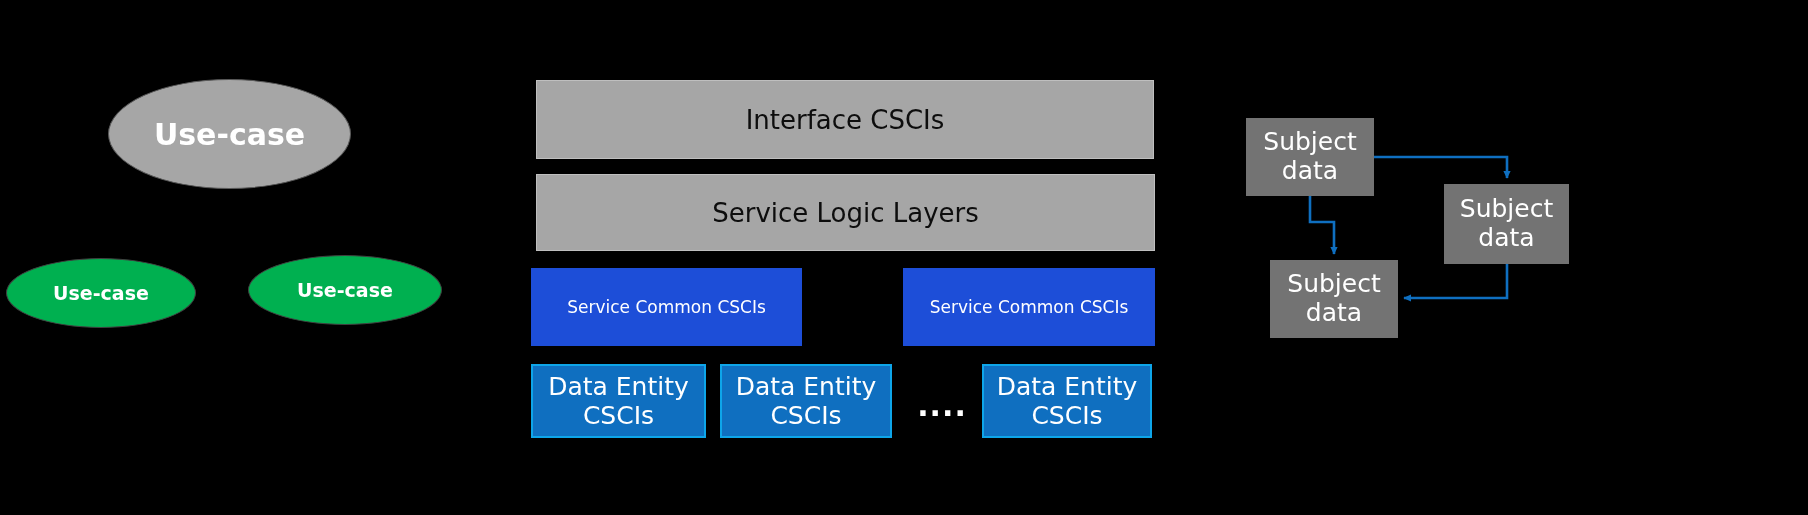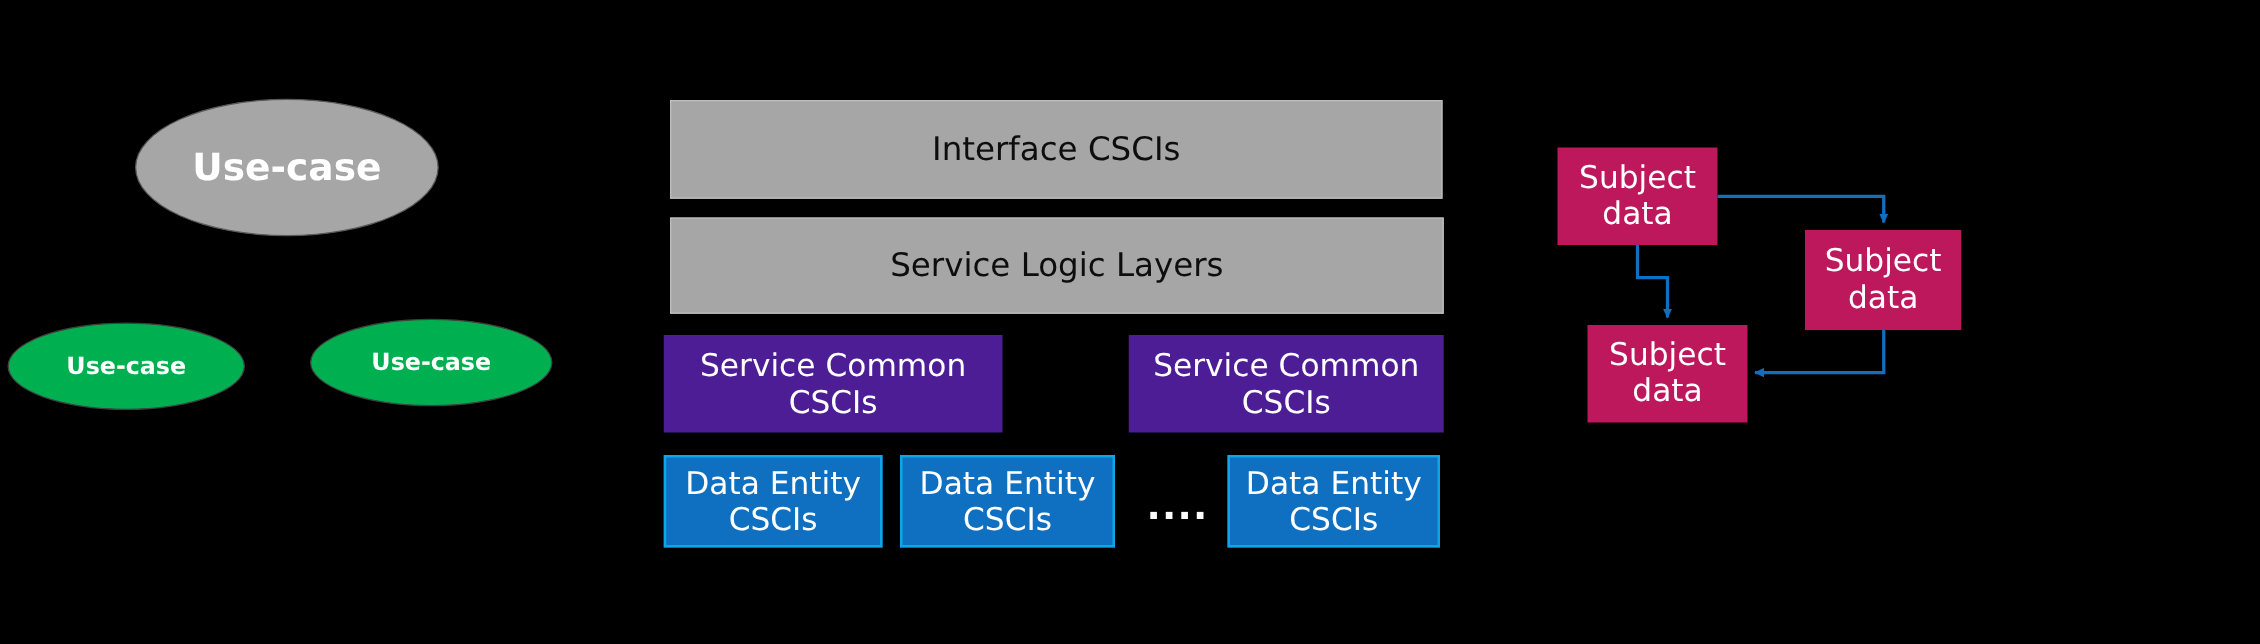--- a/index.html
+++ b/index.html
@@ -17,39 +17,39 @@
   #uc-left{left:6px;top:258px;width:190px;height:70px;font-size:19px;}
   #uc-right{left:248px;top:255px;width:194px;height:70px;font-size:19px;}
 
   
   .layerbox{position:absolute;background:#a6a6a6;border:1px solid #bfbfbf;
             display:flex;align-items:center;justify-content:center;
             color:#0d0d0d;box-sizing:border-box;text-align:center;}
   #interface-layers{left:536px;top:80px;width:618px;height:79px;font-size:26px;}
   #business-logic-layers{left:536px;top:174px;width:619px;height:77px;font-size:26px;}
 
-  .svcbox{position:absolute;background:#4c1d95;display:flex;align-items:center;
+  .svcbox{position:absolute;background:#1d4ed8;display:flex;align-items:center;
           justify-content:center;color:#fff;box-sizing:border-box;
-          text-align:center;line-height:1.18;font-size:25px;}
+          text-align:center;line-height:1.18;font-size:17px;}
   #svc-common-1{left:531px;top:268px;width:271px;height:78px;}
   #svc-common-2{left:903px;top:268px;width:252px;height:78px;}
 
   .entbox{position:absolute;background:#0f6fc0;border:2px solid #0ea5e9;
           display:flex;align-items:center;justify-content:center;color:#fff;
           box-sizing:border-box;text-align:center;line-height:1.18;font-size:25px;}
   #data-entity-1{left:531px;top:364px;width:175px;height:74px;}
   #data-entity-2{left:720px;top:364px;width:172px;height:74px;}
   #data-entity-3{left:982px;top:364px;width:170px;height:74px;}
 
   #entity-ellipsis{position:absolute;left:914px;top:381px;width:56px;height:40px;
     color:#fff;font-size:30px;font-weight:bold;letter-spacing:1px;
     display:flex;align-items:flex-end;justify-content:center;line-height:1;}
 
   
-  .subjbox{position:absolute;background:#be185d;display:flex;align-items:center;
+  .subjbox{position:absolute;background:#737373;display:flex;align-items:center;
            justify-content:center;color:#fff;box-sizing:border-box;
            text-align:center;line-height:1.15;font-size:25px;}
   #subject-a{left:1246px;top:118px;width:128px;height:78px;}
   #subject-b{left:1444px;top:184px;width:125px;height:80px;}
   #subject-c{left:1270px;top:260px;width:128px;height:78px;}
 
   #arrow-layer{position:absolute;left:0;top:0;width:1808px;height:515px;
                pointer-events:none;}
 </style>
 </head>

